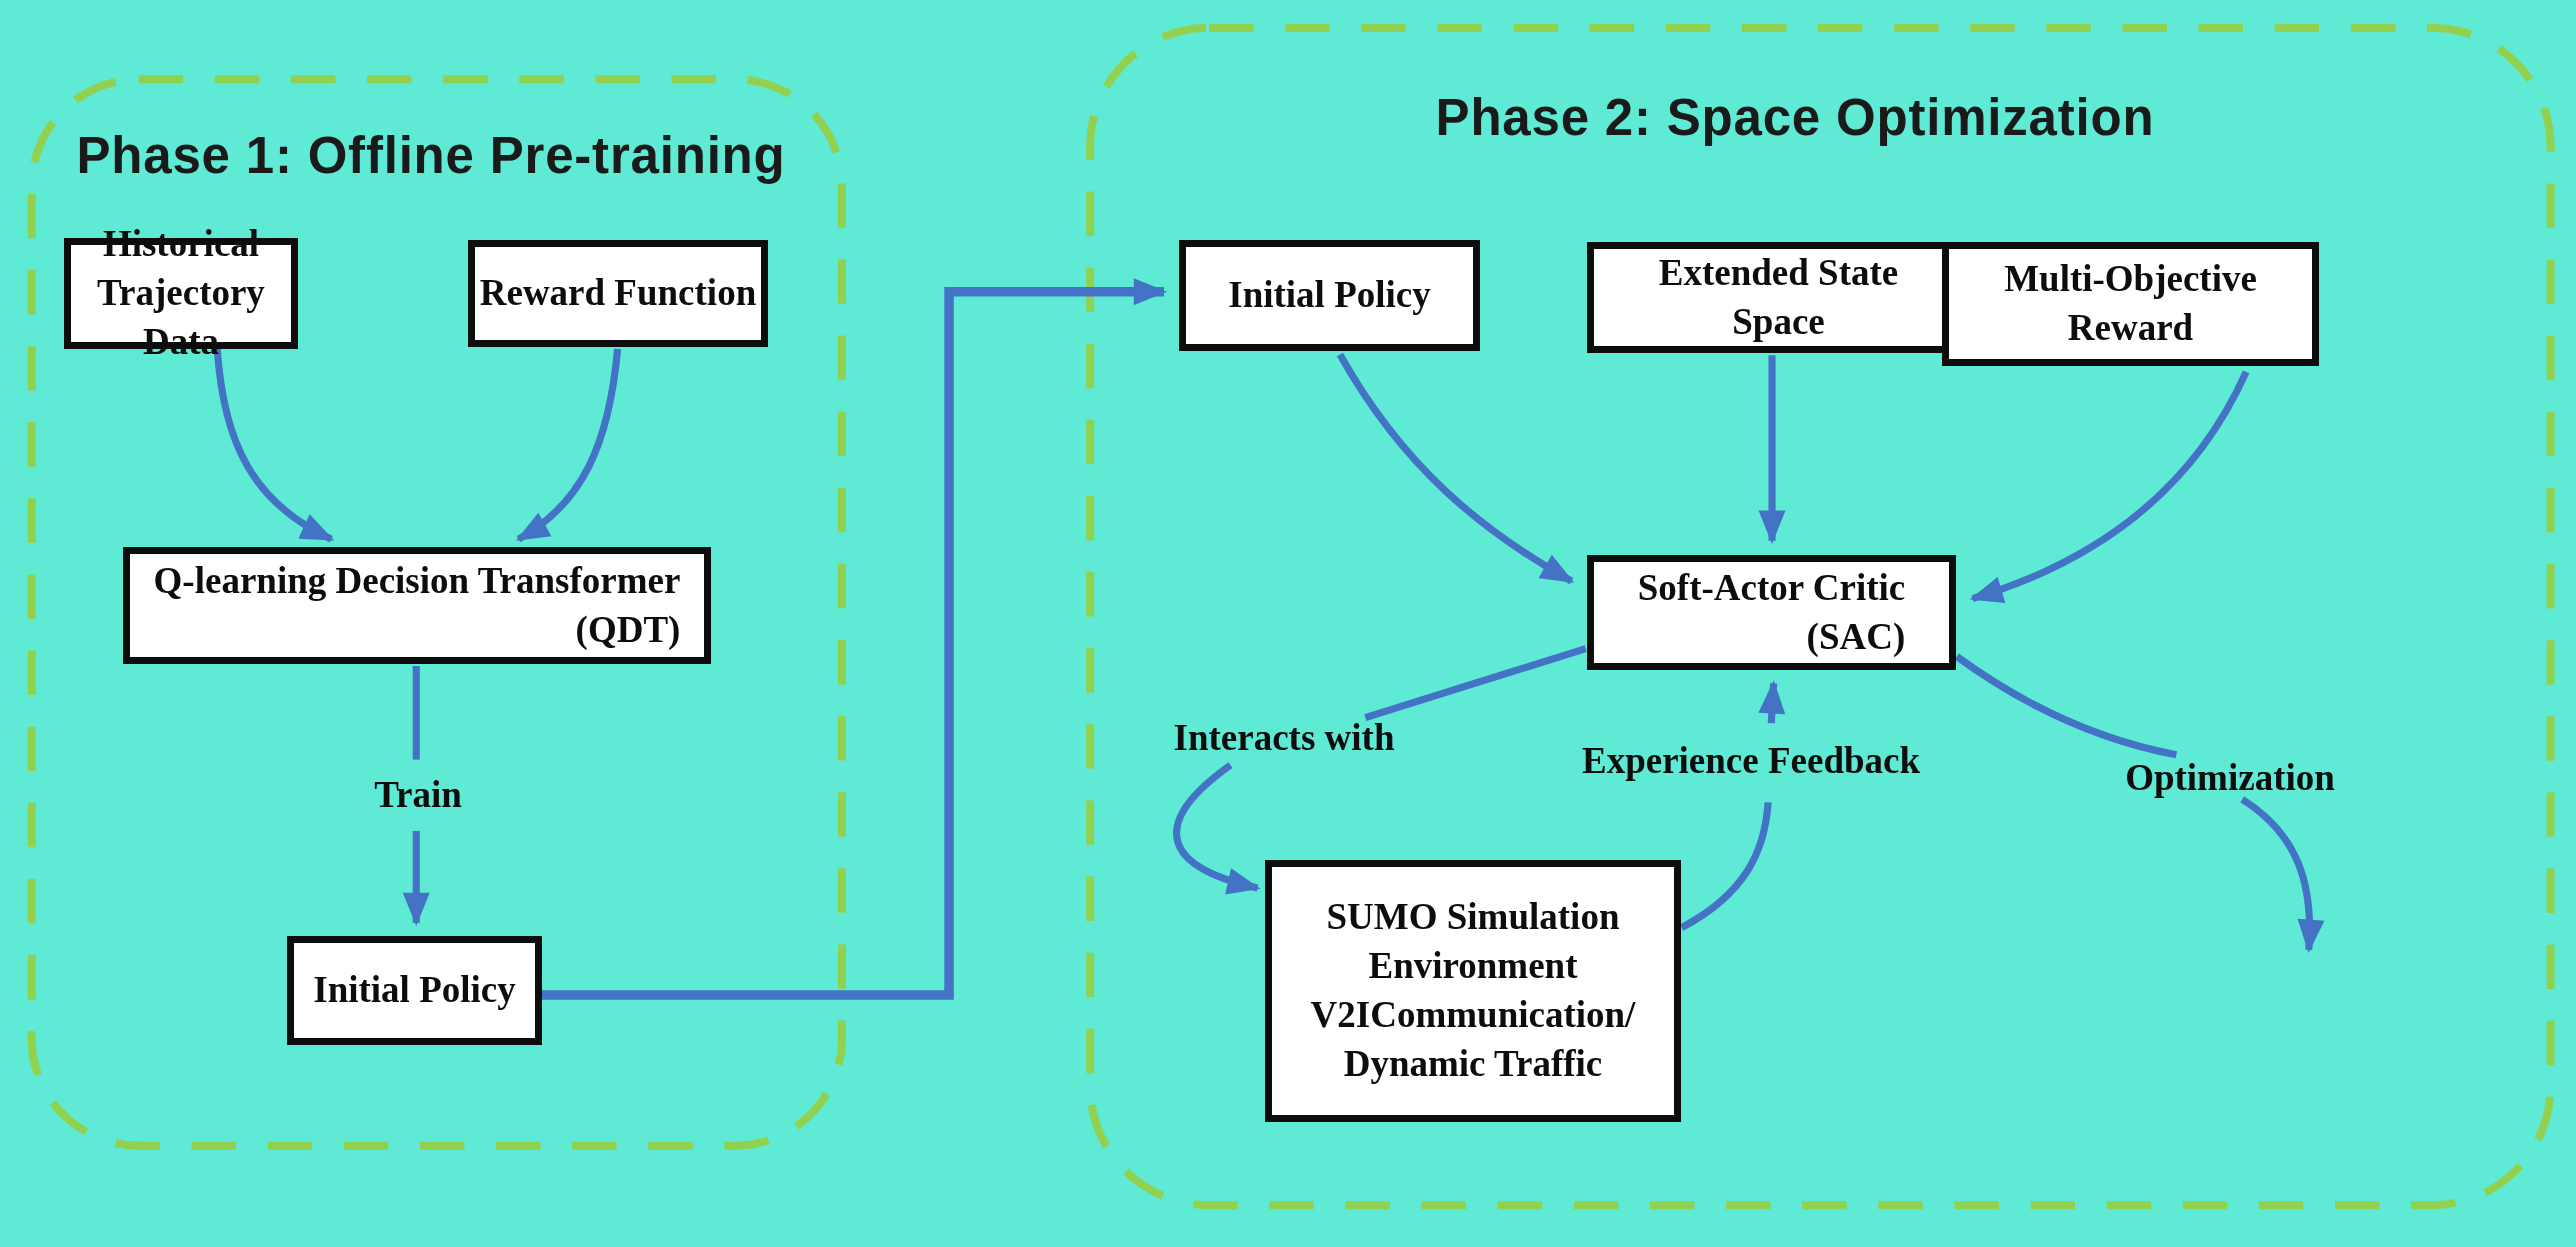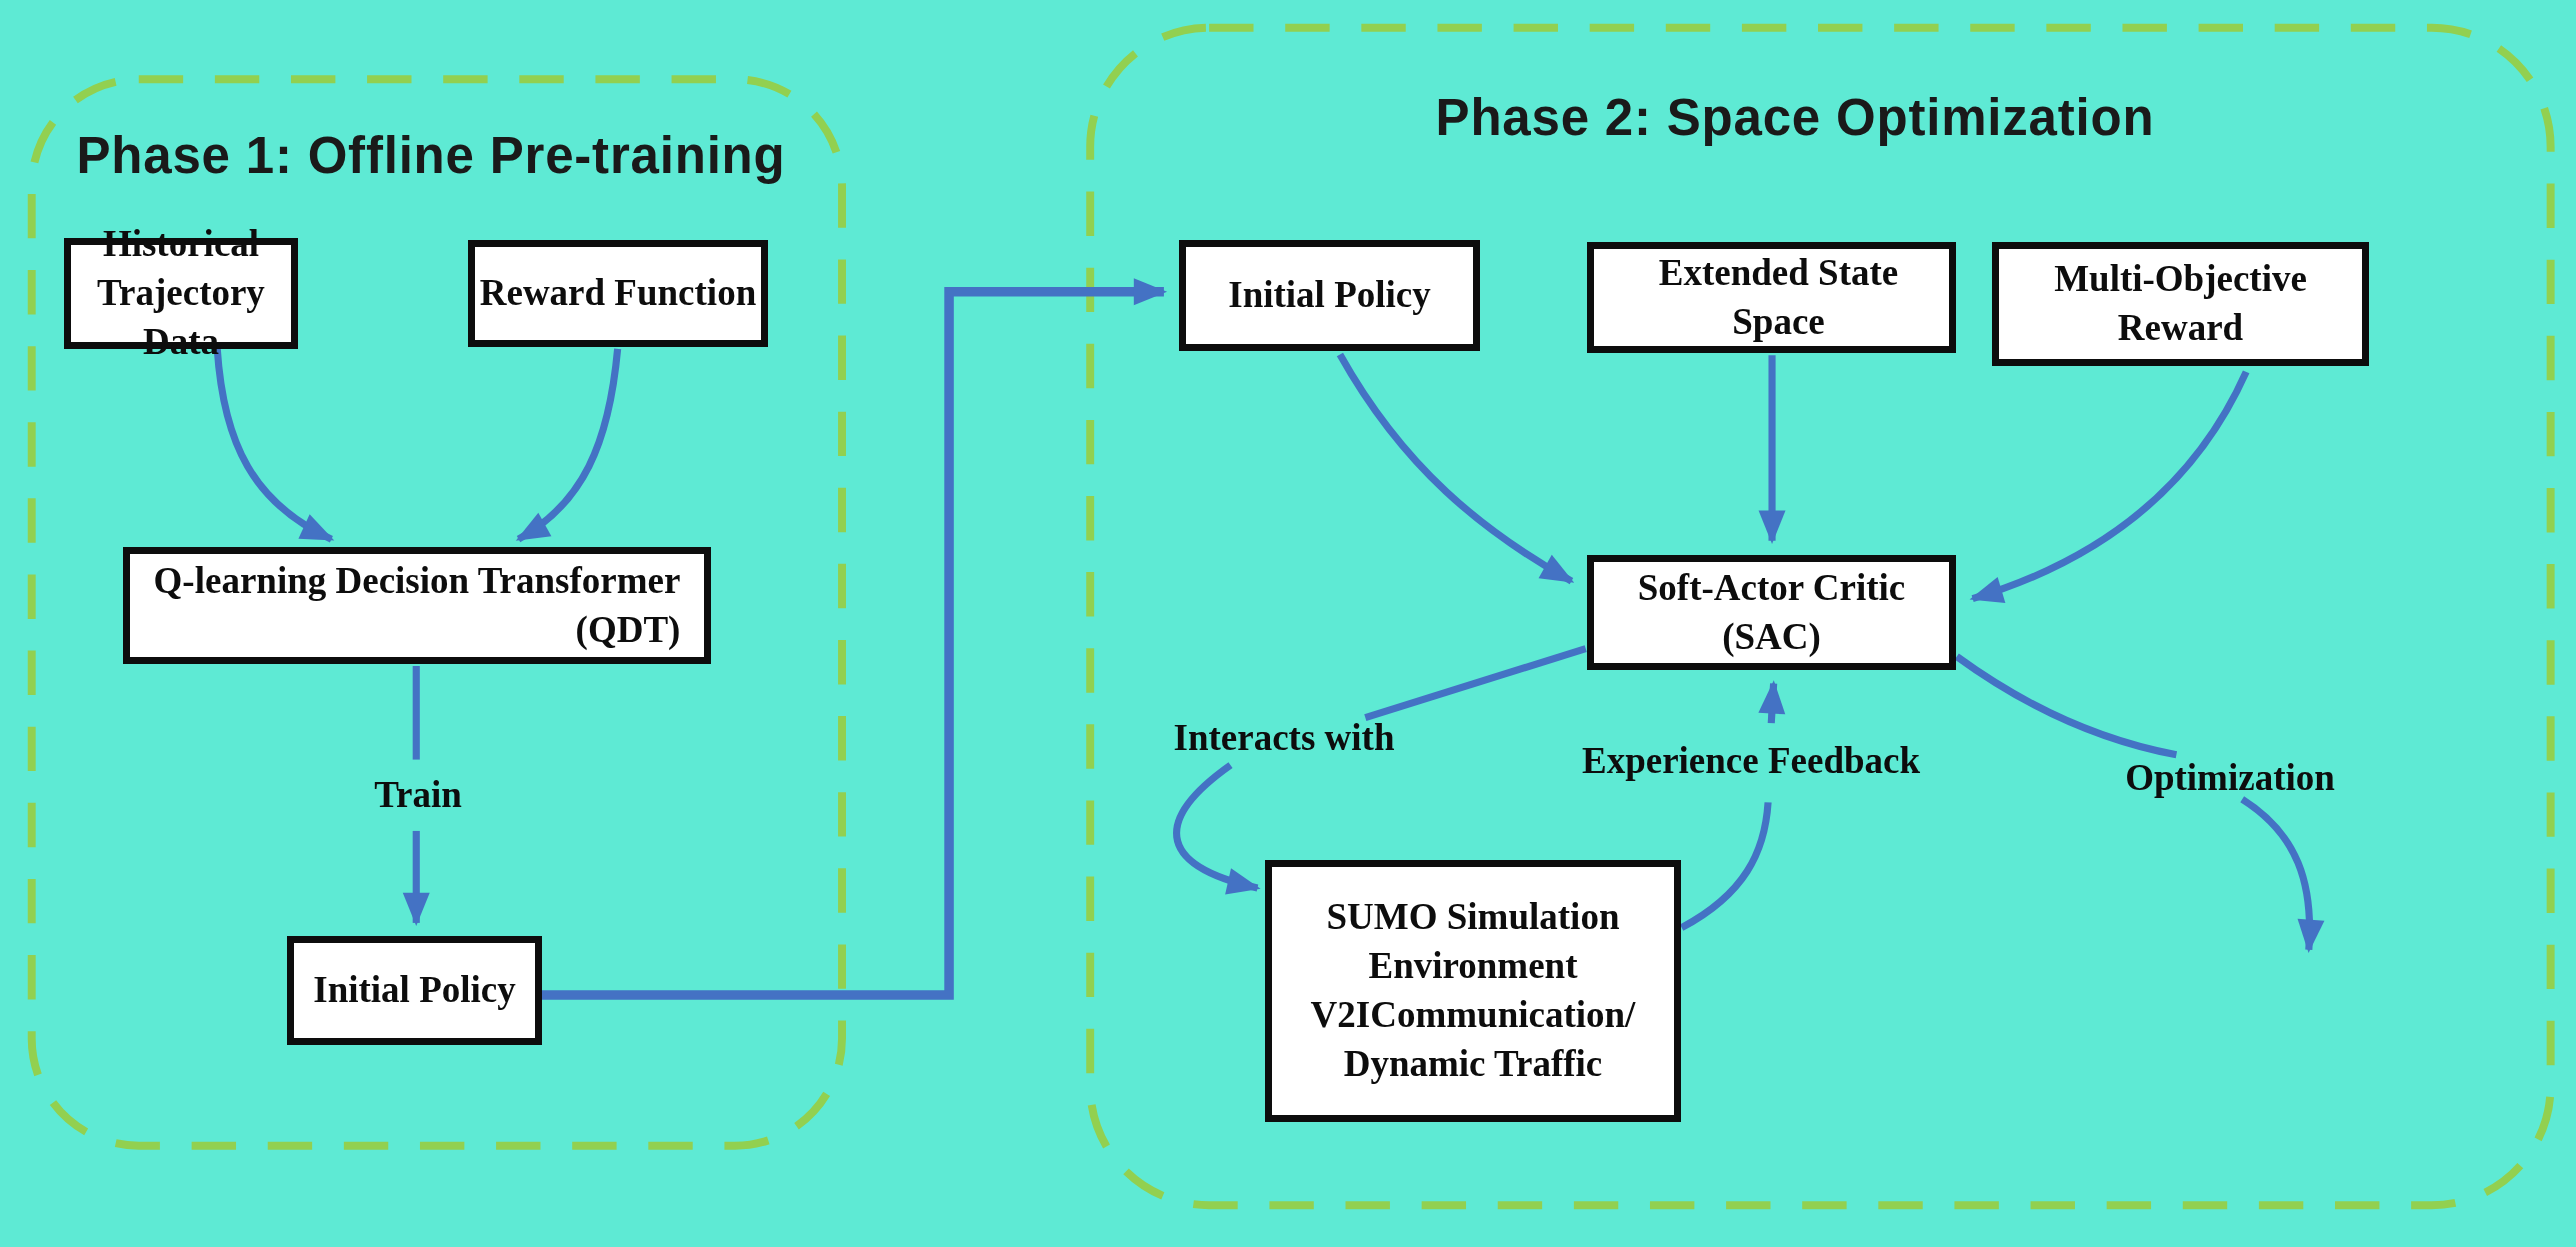--- a/index.html
+++ b/index.html
@@ -100,24 +100,24 @@
   <div class="edge-label" style="left:418px; top:794px;">Train</div>
 
   <div class="node" style="left:287px; top:936px; width:255px; height:109px;">Initial Policy</div>
 
   <div class="phase-title" style="left:1795px; top:117px;">Phase 2: Space Optimization</div>
 
   <div class="node" style="left:1179px; top:240px; width:301px; height:111px;">Initial Policy</div>
 
   <div class="node" style="left:1587px; top:242px; width:369px; height:111px;padding-left:14px;">Extended State Space</div>
 
-  <div class="node" style="left:1992px; top:242px; width:377px; height:124px;font-family:Liberation Serif, serif;">Multi-Objective
+  <div class="node" style="left:1942px; top:242px; width:377px; height:124px;font-family:Liberation Serif, serif;">Multi-Objective
 Reward</div>
 
-  <div class="node" style="left:1587px; top:555px; width:369px; height:115px;">Soft-Actor Critic
+  <div class="node" style="left:1587px; top:555px; width:369px; height:115px;text-align:right;">Soft-Actor Critic
 (SAC)</div>
 
   <div class="edge-label" style="left:1284px; top:737px;">Interacts with</div>
 
   <div class="edge-label" style="left:1751px; top:760px;">Experience Feedback</div>
 
   <div class="edge-label" style="left:2230px; top:777px;">Optimization</div>
 
   <div class="node" style="left:1265px; top:860px; width:416px; height:262px;">SUMO Simulation
 Environment

